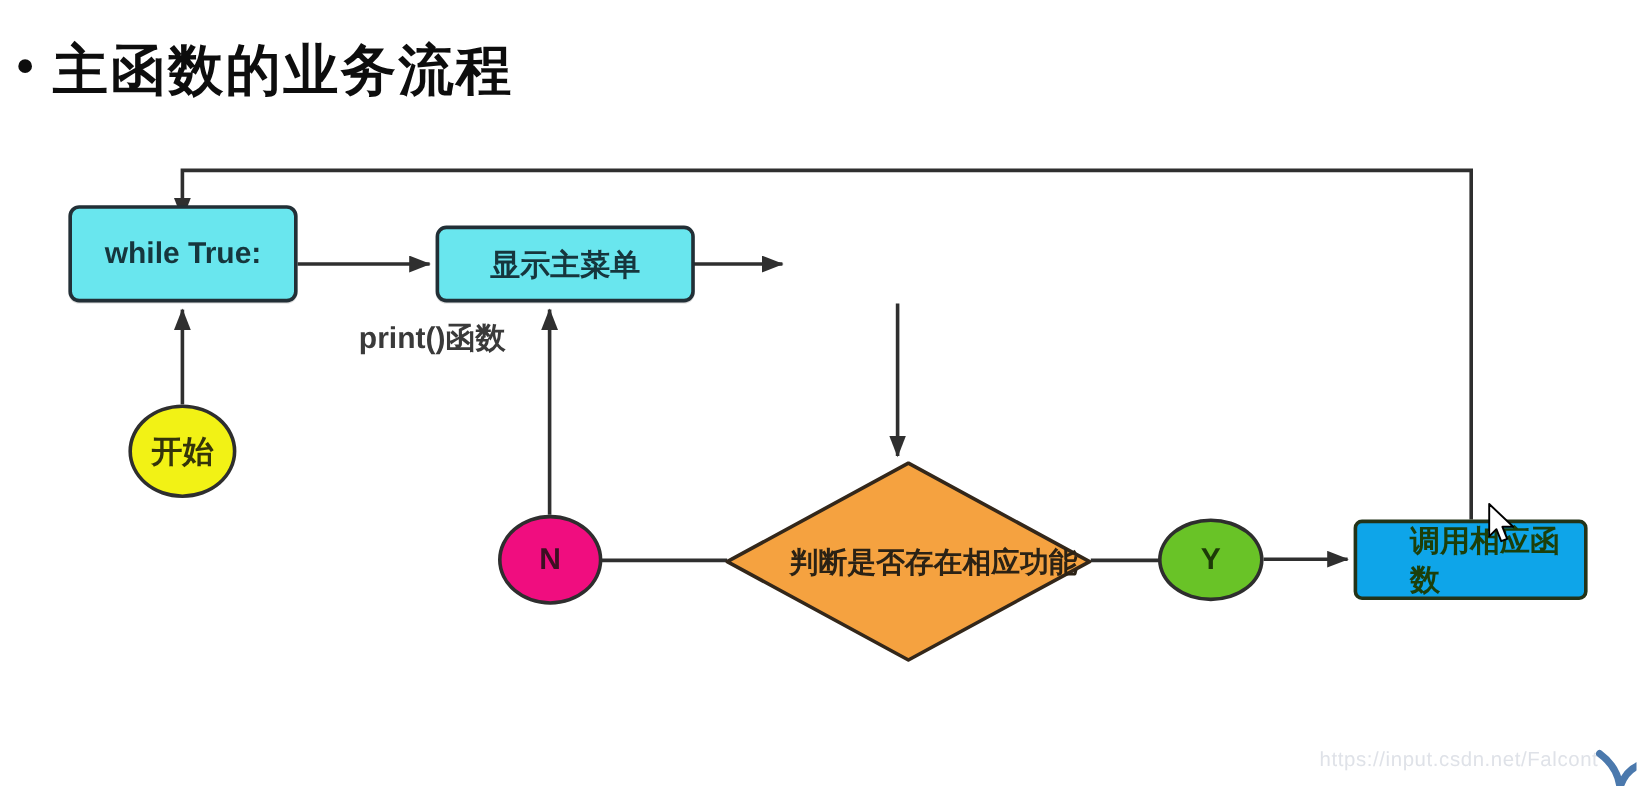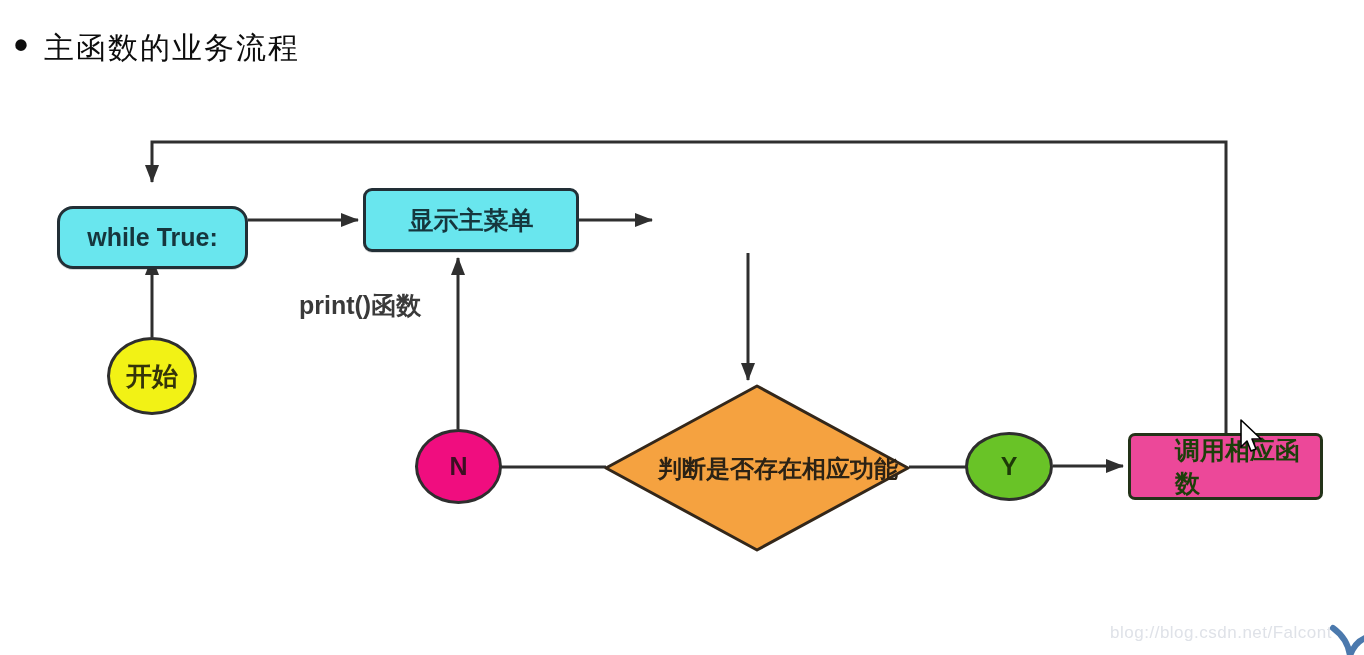--- a/index.html
+++ b/index.html
@@ -10,40 +10,40 @@
     overflow:hidden;
     font-family:"Liberation Sans","DejaVu Sans",sans-serif;
   }
   
   .title-row{
     position:absolute;left:14px;top:28px;
     display:flex;align-items:center;gap:16px;
     color:#0d0d0d;
   }
   .title-bullet{font-size:40px;line-height:1;font-weight:700;transform:translateY(-4px);}
-  .title-text{font-size:30px;font-weight:400;letter-spacing:2px;text-align:center;}
+  .title-text{font-size:46px;font-weight:700;letter-spacing:2px;text-align:center;}
   
   #wires{position:absolute;left:0;top:0;z-index:1;}
   
   .node{
     position:absolute;z-index:2;
     display:flex;align-items:center;justify-content:center;
     box-sizing:border-box;
     font-weight:700;
   }
   .rect{
     background:#69e6ee;
     border:3px solid #222f36;
     border-radius:9px;
     color:#16363d;
     font-size:25px;
     box-shadow:0 1px 0 rgba(0,0,0,0.15);
   }
   .rect-green{
-    background:#ec4899;
+    background:#0ea5e9;
     border:3px solid #233318;
     border-radius:7px;
     color:#1c3f0a;
     font-size:25px;
     padding-left:44px;
   }
   .circle{
     border-radius:50%;
     border:3px solid #2e2e2e;
     font-size:26px;
@@ -103,21 +103,21 @@
 
     <path d="M606,467 L501,467" fill="none" stroke="#2f2f2f" stroke-width="3"></path>
 
     <path d="M909,467 L966,467" fill="none" stroke="#2f2f2f" stroke-width="3"></path>
 
     <path d="M1053,466 L1123,466" fill="none" stroke="#2f2f2f" stroke-width="3" marker-end="url(#arrow)"></path>
 
     <polygon points="757,386 908,468 757,550 606,468" fill="#f5a240" stroke="#33271a" stroke-width="3" stroke-linejoin="round"></polygon>
   </svg>
 
-  <div class="node rect" style="left:57px;top:206px;width:191px;height:63px;border-radius:16px;">
+  <div class="node rect" style="left:57px;top:171px;width:191px;height:81px;">
     <span>while True:</span>
   </div>
 
   <div class="node rect" style="left:363px;top:188px;width:216px;height:64px;">
     <span>显示主菜单</span>
   </div>
 
 
   <div class="node rect-green" style="left:1128px;top:433px;width:195px;height:67px;">
     <span>调用相应函数</span>
@@ -130,23 +130,23 @@
   <div class="node circle circle-pink" style="left:415px;top:429px;width:87px;height:75px;">
     <span>N</span>
   </div>
 
   <div class="node circle circle-green" style="left:965px;top:432px;width:88px;height:69px;">
     <span>Y</span>
   </div>
 
   <div class="diamond-label" style="left:618px;top:453px;">判断是否存在相应功能</div>
 
-  <div class="edge-label" style="left:299px;top:265px;margin-top:24px;">print()函数</div>
+  <div class="edge-label" style="left:299px;top:265px;">print()函数</div>
 
-  <div class="watermark">blog://blog.csdn.net/Falcont</div>
+  <div class="watermark">https://input.csdn.net/Falcont</div>
 
   <svg id="swoosh" width="1364" height="655" viewBox="0 0 1364 655">
     <path d="M1333,628 Q1348,639 1350,656 Q1354,643 1365,638" fill="none" stroke="#4b79ad" stroke-width="6" stroke-linecap="round"></path>
   </svg>
 
   <svg id="cursor" width="1364" height="655" viewBox="0 0 1364 655">
     <path d="M1241,420 L1241,447 L1247,441 L1251,451 L1256,449 L1252,439 L1261,439 Z" fill="#ffffff" stroke="#000000" stroke-width="1.6" stroke-linejoin="round"></path>
   </svg>
 
 </div>

